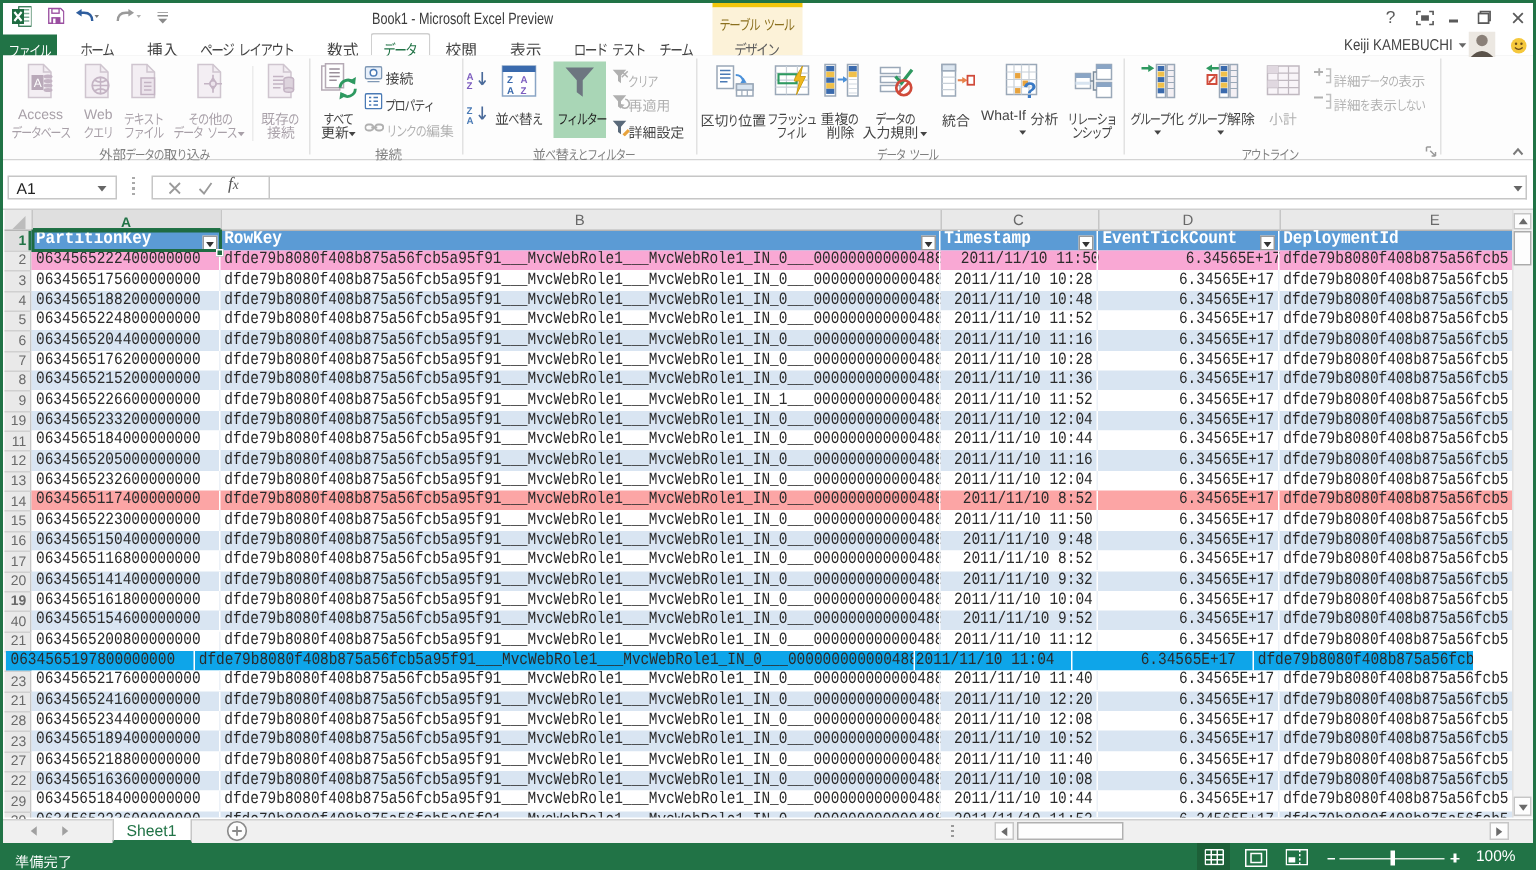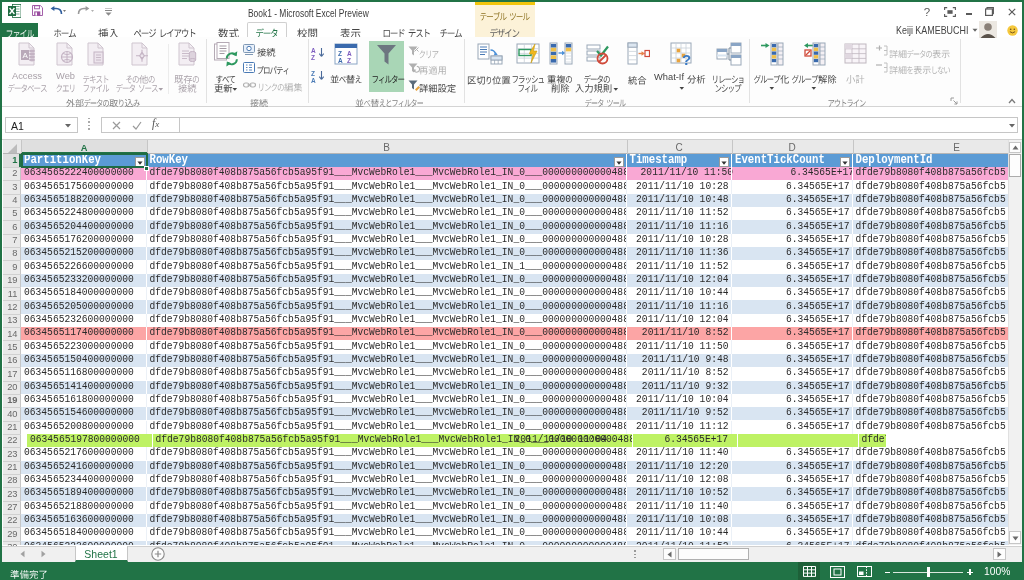--- a/index.html
+++ b/index.html
@@ -814,21 +814,21 @@
 <div class="abs" style="left:3px;top:1.3px;font-family:'Liberation Mono',monospace;font-size:9.65px;color:#2a2a2a;line-height:1;transform:scaleY(1.18);transform-origin:50% 50%;">0634565200800000000</div>
 <div class="abs" style="left:128.5px;top:1.3px;font-family:'Liberation Mono',monospace;font-size:9.65px;color:#2a2a2a;line-height:1;transform:scaleY(1.18);transform-origin:50% 50%;white-space:pre;max-width:477px;overflow:hidden;">dfde79b8080f408b875a56fcb5a95f91___MvcWebRole1___MvcWebRole1_IN_0___000000000000488</div>
 <div class="abs" style="right:279px;top:1.3px;font-family:'Liberation Mono',monospace;font-size:9.65px;color:#2a2a2a;line-height:1;transform:scaleY(1.18);transform-origin:50% 50%;">2011/11/10 11:12</div>
 <div class="abs" style="right:158px;top:1.3px;font-family:'Liberation Mono',monospace;font-size:9.65px;color:#2a2a2a;line-height:1;transform:scaleY(1.18);transform-origin:50% 50%;">6.34565E+17</div>
 <div class="abs" style="left:834.5px;top:1.3px;font-family:'Liberation Mono',monospace;font-size:9.65px;color:#2a2a2a;line-height:1;transform:scaleY(1.18);transform-origin:50% 50%;">dfde79b8080f408b875a56fcb5</div>
 <div class="abs" style="left:125.0px;top:0;width:1px;height:13.34px;background:#ecf1f7;"></div>
 <div class="abs" style="left:605.0px;top:0;width:1px;height:13.34px;background:#ecf1f7;"></div>
 <div class="abs" style="left:710.0px;top:0;width:1px;height:13.34px;background:#ecf1f7;"></div>
 <div class="abs" style="left:831.0px;top:0;width:1px;height:13.34px;background:#ecf1f7;"></div>
 </div>
-<div class="abs" style="left:27px;top:433.84px;width:859px;height:13.34px;background:#bef264;overflow:hidden;">
+<div class="abs" style="left:4px;top:433.84px;width:978px;height:13.34px;background:#0ea5e9;overflow:hidden;">
 <div class="abs" style="left:3px;top:1.3px;font-family:'Liberation Mono',monospace;font-size:9.65px;color:#2a2a2a;line-height:1;transform:scaleY(1.18);transform-origin:50% 50%;">0634565197800000000</div>
 <div class="abs" style="left:128.5px;top:1.3px;font-family:'Liberation Mono',monospace;font-size:9.65px;color:#2a2a2a;line-height:1;transform:scaleY(1.18);transform-origin:50% 50%;white-space:pre;max-width:477px;overflow:hidden;">dfde79b8080f408b875a56fcb5a95f91___MvcWebRole1___MvcWebRole1_IN_0___000000000000488</div>
 <div class="abs" style="right:279px;top:1.3px;font-family:'Liberation Mono',monospace;font-size:9.65px;color:#2a2a2a;line-height:1;transform:scaleY(1.18);transform-origin:50% 50%;">2011/11/10 11:04</div>
 <div class="abs" style="right:158px;top:1.3px;font-family:'Liberation Mono',monospace;font-size:9.65px;color:#2a2a2a;line-height:1;transform:scaleY(1.18);transform-origin:50% 50%;">6.34565E+17</div>
 <div class="abs" style="left:834.5px;top:1.3px;font-family:'Liberation Mono',monospace;font-size:9.65px;color:#2a2a2a;line-height:1;transform:scaleY(1.18);transform-origin:50% 50%;">dfde79b8080f408b875a56fcb5</div>
 <div class="abs" style="left:125.0px;top:0;width:1px;height:13.34px;background:#fff;"></div>
 <div class="abs" style="left:605.0px;top:0;width:1px;height:13.34px;background:#fff;"></div>
 <div class="abs" style="left:710.0px;top:0;width:1px;height:13.34px;background:#fff;"></div>
 <div class="abs" style="left:831.0px;top:0;width:1px;height:13.34px;background:#fff;"></div>
 </div>

